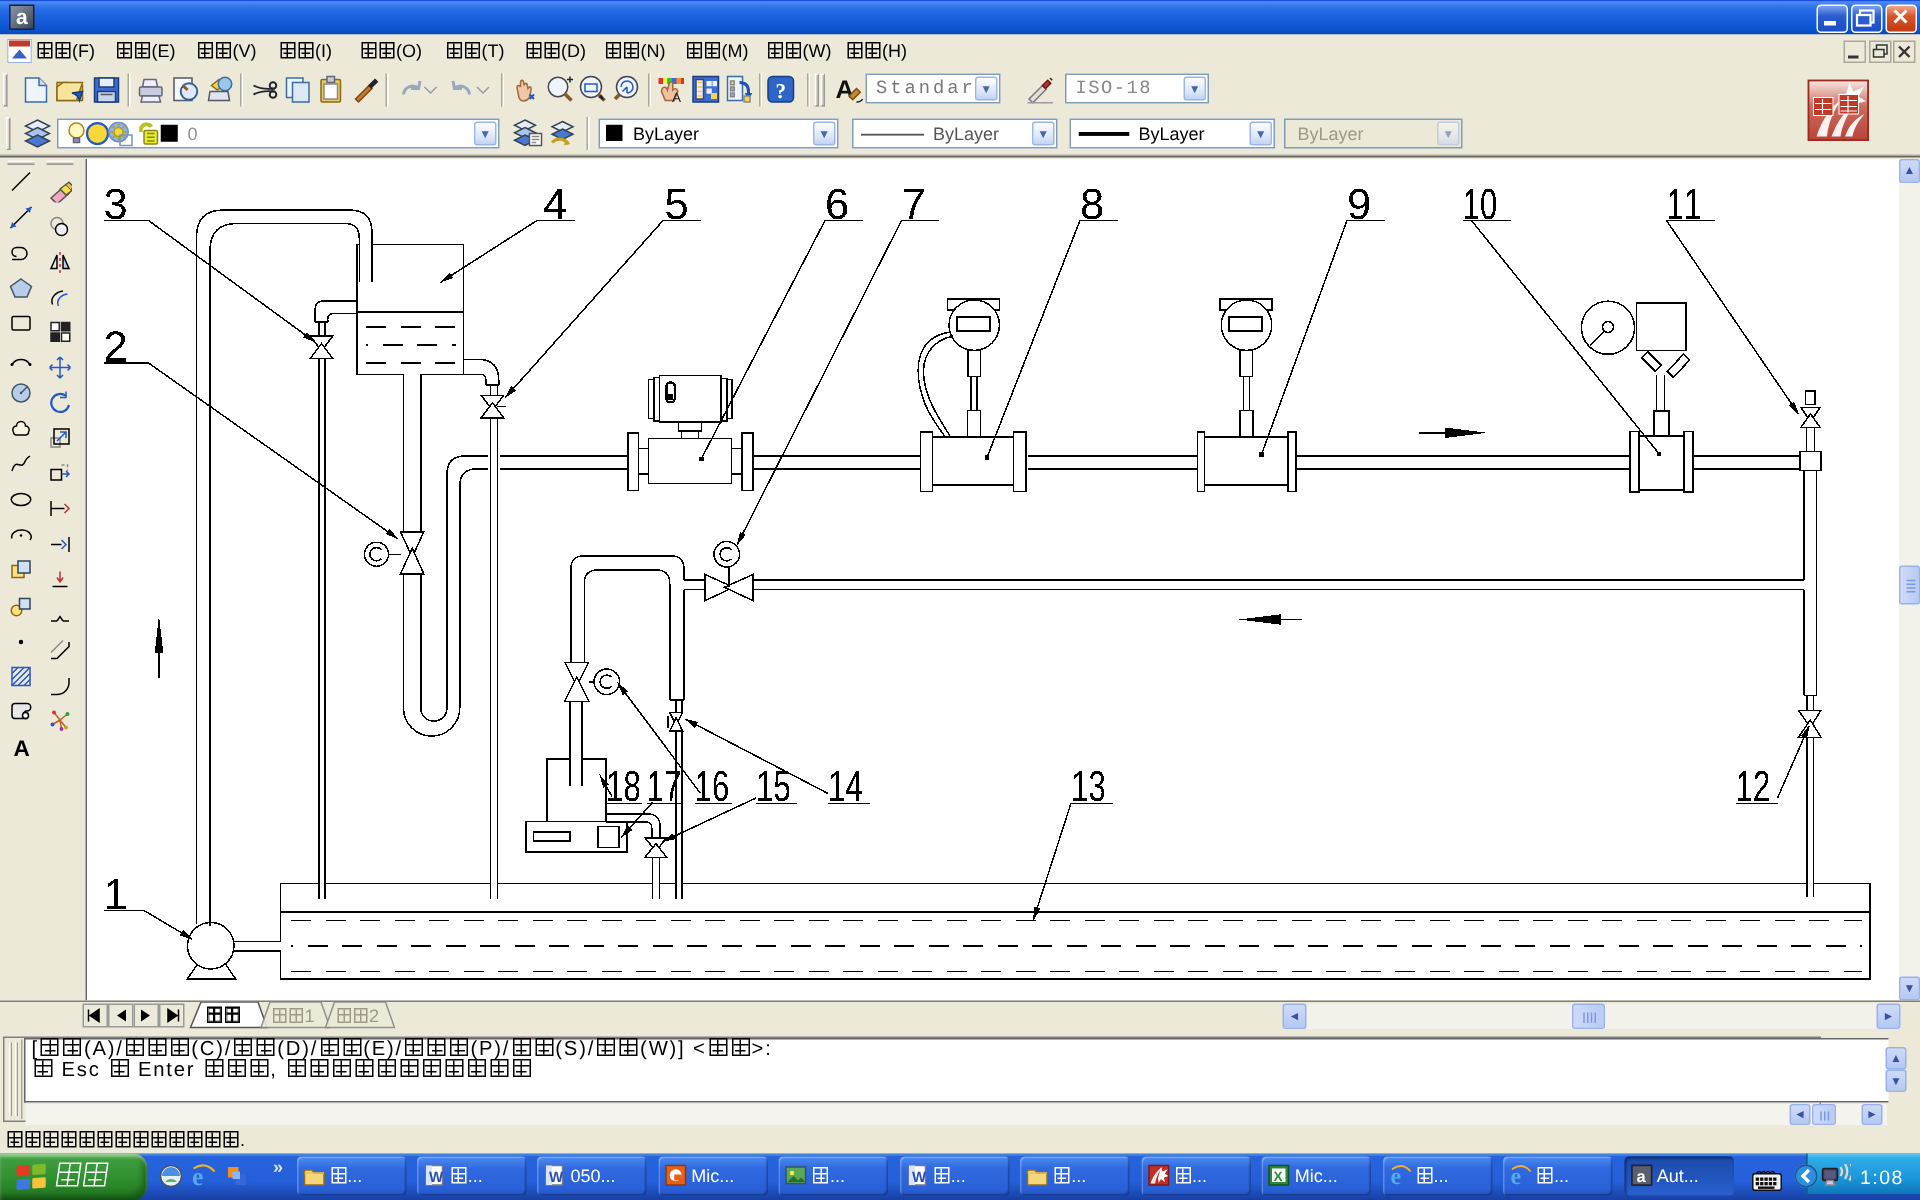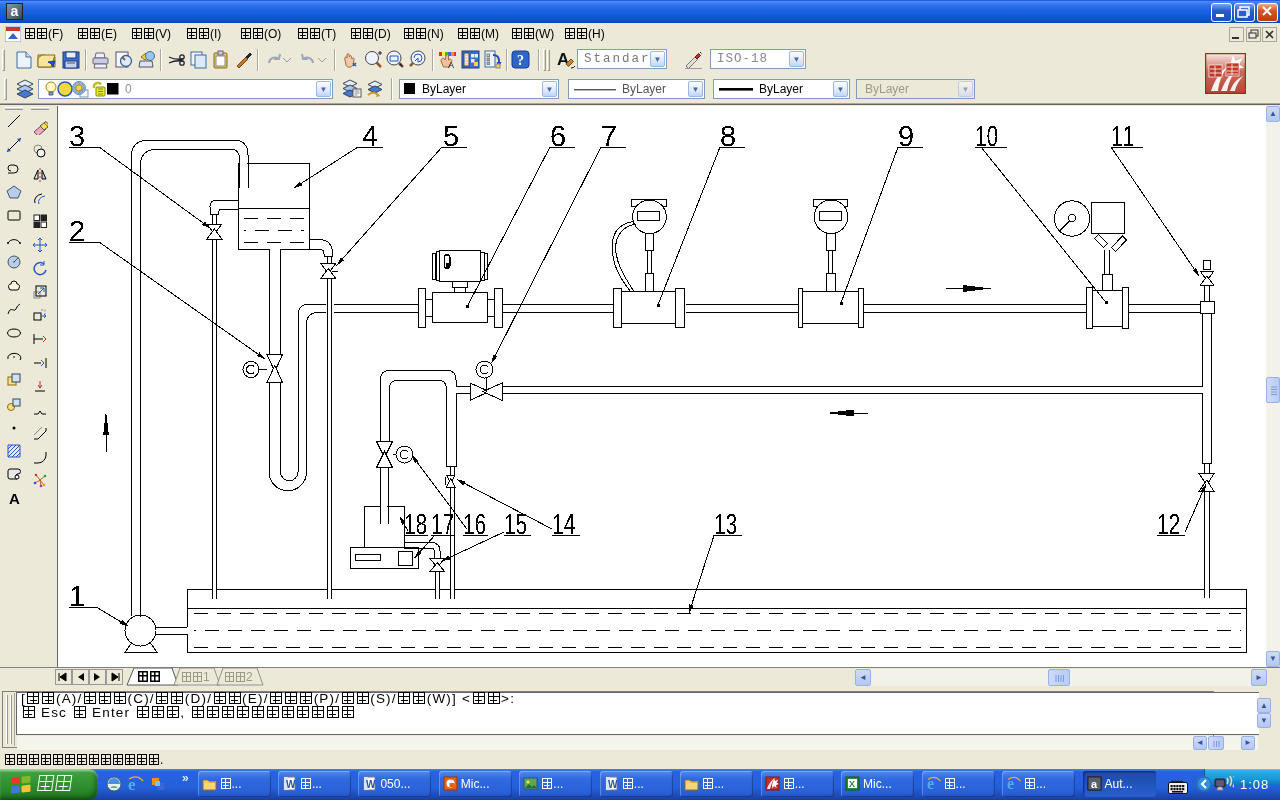--- a/index.html
+++ b/index.html
@@ -885,21 +885,21 @@
         <rect x="14.1" y="5" width="2.2" height="2.2"></rect>
         <rect x="2.5" y="8" width="2.2" height="2.2"></rect>
         <rect x="5.4" y="8" width="2.2" height="2.2"></rect>
         <rect x="8.3" y="8" width="2.2" height="2.2"></rect>
         <rect x="11.2" y="8" width="2.2" height="2.2"></rect>
         <rect x="14.1" y="8" width="2.2" height="2.2"></rect>
         <rect x="4" y="11" width="11" height="1.6"></rect>
       </g>
       <path d="M3 2 q2 -2 3 0 q2 -2 3 0 q2 -2 3 0 q2 -2 3 0" fill="none" stroke="#111"></path>
     </svg>
-  <div id="tray" style="position:absolute;left:1204px;top:0;width:76px;height:16px;background:linear-gradient(#66c8f2 0%,#2fabe6 12%,#1b97dc 60%,#0f76b8 100%);border-left:1px solid #0a5f96">
+  <div id="tray" style="position:absolute;left:1204px;top:0;width:76px;height:27px;background:linear-gradient(#66c8f2 0%,#2fabe6 12%,#1b97dc 60%,#0f76b8 100%);border-left:1px solid #0a5f96">
     <svg style="position:absolute;left:-10px;top:6px" width="19" height="19">
         <circle cx="9" cy="9" r="8" fill="#93a5b5" opacity="0.4"></circle>
         <circle cx="9" cy="9" r="7.2" fill="#2e8fe0" stroke="#1a5a9a"></circle>
         <path d="M11 5 L7 9 L11 13" fill="none" stroke="#fff" stroke-width="2.2"></path>
       </svg>
     <svg style="position:absolute;left:9px;top:7px" width="20" height="18">
         <rect x="1" y="3" width="10" height="8" rx="1" fill="#3a3a5c" stroke="#222"></rect>
         <rect x="2.2" y="4.2" width="7.6" height="5.6" fill="#5a5a80"></rect>
         <path d="M4 11 h4 l1 3 h-6 z" fill="#d8c8e8" stroke="#888"></path>
         <path d="M13 8 q2 -3 0 -6 M16 10 q3 -5 0 -10 M19 11 q4 -6.5 0 -13" fill="none" stroke="#e8d8c8" stroke-width="1.5"></path>

